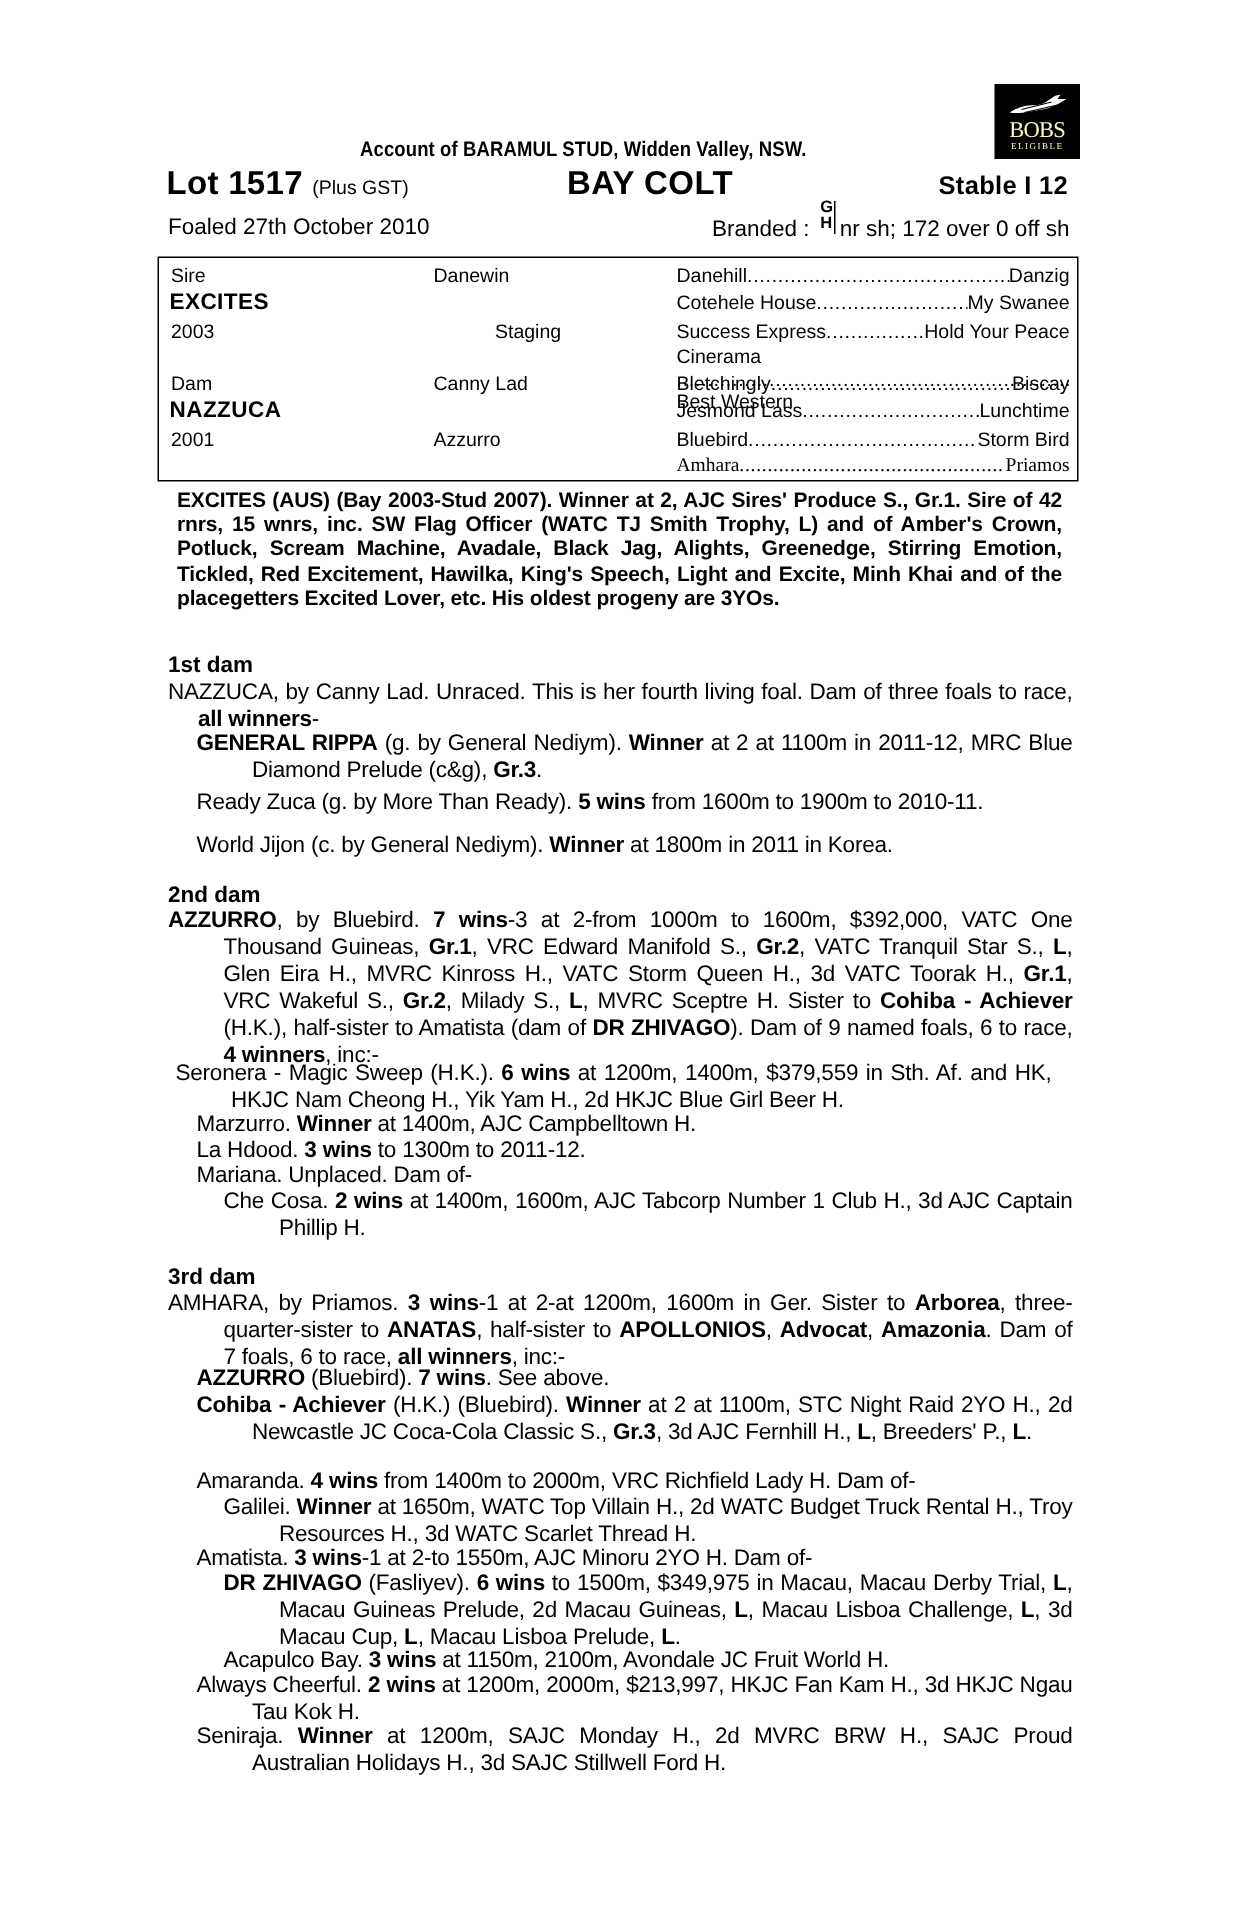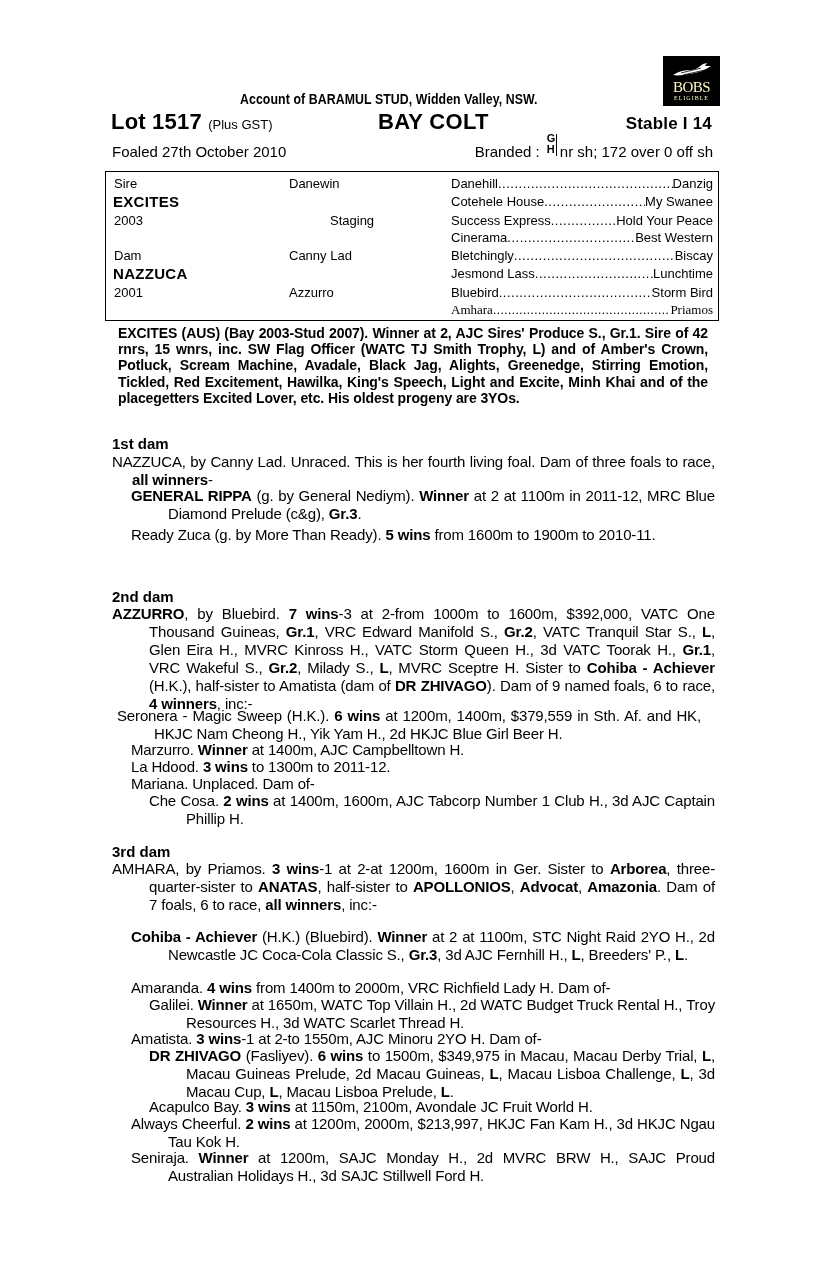--- a/index.html
+++ b/index.html
@@ -52,21 +52,21 @@
     <div class="elig">ELIGIBLE</div>
   </div>
 
   <div class="account">Account of BARAMUL STUD, Widden Valley, NSW.</div>
 
   <div class="lot">
     <span>Lot 1517</span>
     <span class="gst">(Plus GST)</span>
   </div>
   <div class="colt">BAY COLT</div>
-  <div class="stable">Stable I 14</div>
+  <div class="stable">Stable I 12</div>
 
   <div class="foaled">Foaled 27th October 2010</div>
   <div class="branded">
     <span>Branded :</span>
     <span class="brand-mark">
       <span class="g">G</span>
       <span class="h">H</span>
       <span class="bar"></span>
     </span><span>nr sh; 172 over 0 off sh</span>
   </div>
@@ -92,21 +92,21 @@
     <div class="g3" style="top:22px;">
         <span>Cotehele House</span>
         <span class="dots"></span>
         <span>My Swanee</span>
       </div>
     <div class="g3" style="top:41px;">
         <span>Success Express</span>
         <span class="dots"></span>
         <span>Hold Your Peace</span>
       </div>
-    <div class="g3" style="top:58px;">
+    <div class="g3" style="top:58px;flex-direction:column;">
         <span>Cinerama</span>
         <span class="dots"></span>
         <span>Best Western</span>
       </div>
     <div class="g3" style="top:76px;">
         <span>Bletchingly</span>
         <span class="dots"></span>
         <span>Biscay</span>
       </div>
     <div class="g3" style="top:94px;">
@@ -131,20 +131,23 @@
   <div class="sec-head" style="top:435px;">1st dam</div>
   <div class="para" style="left:112px;top:453px;width:603px;padding-left:0;">
       <div style="padding-left:20px;text-indent:-20px;">NAZZUCA, by Canny Lad. Unraced. This is her fourth living foal. Dam of three foals to race, <b>all winners</b>-</div>
     </div>
   <div class="para" style="left:131px;top:487px;width:584px;">
       <div style="padding-left:37px;text-indent:-37px;"><b>GENERAL RIPPA</b> (g. by General Nediym). <b>Winner</b> at 2 at 1100m in 2011-12, MRC Blue Diamond Prelude (c&amp;g), <b>Gr.3</b>.</div>
     </div>
   <div class="para" style="left:131px;top:526px;width:584px;">
       <div style="padding-left:37px;text-indent:-37px;">Ready Zuca (g. by More Than Ready). <b>5 wins</b> from 1600m to 1900m to 2010-11.</div>
     </div>
+  <div class="para" style="left:131px;top:555px;width:584px;">
+      <div style="padding-left:37px;text-indent:-37px;">World Jijon (c. by General Nediym). <b>Winner</b> at 1800m in 2011 in Korea.</div>
+    </div>
 
   <div class="sec-head" style="top:588px;">2nd dam</div>
   <div class="para" style="left:112px;top:605px;width:603px;">
       <div style="padding-left:37px;text-indent:-37px;"><b>AZZURRO</b>, by Bluebird. <b>7 wins</b>-3 at 2-from 1000m to 1600m, $392,000, VATC One Thousand Guineas, <b>Gr.1</b>, VRC Edward Manifold S., <b>Gr.2</b>, VATC Tranquil Star S., <b>L</b>, Glen Eira H., MVRC Kinross H., VATC Storm Queen H., 3d VATC Toorak H., <b>Gr.1</b>, VRC Wakeful S., <b>Gr.2</b>, Milady S., <b>L</b>, MVRC Sceptre H. Sister to <b>Cohiba - Achiever</b> (H.K.), half-sister to Amatista (dam of <b>DR ZHIVAGO</b>). Dam of 9 named foals, 6 to race, <b>4 winners</b>, inc:-</div>
     </div>
   <div class="para" style="left:117px;top:707px;width:584px;">
       <div style="padding-left:37px;text-indent:-37px;">Seronera - Magic Sweep (H.K.). <b>6 wins</b> at 1200m, 1400m, $379,559 in Sth. Af. and HK, HKJC Nam Cheong H., Yik Yam H., 2d HKJC Blue Girl Beer H.</div>
     </div>
   <div class="para" style="left:131px;top:741px;width:584px;">
       <div>Marzurro. <b>Winner</b> at 1400m, AJC Campbelltown H.</div>
@@ -155,20 +158,23 @@
   <div class="para" style="left:131px;top:775px;width:584px;">
       <div>Mariana. Unplaced. Dam of-</div>
     </div>
   <div class="para" style="left:149px;top:792px;width:566px;">
       <div style="padding-left:37px;text-indent:-37px;">Che Cosa. <b>2 wins</b> at 1400m, 1600m, AJC Tabcorp Number 1 Club H., 3d AJC Captain Phillip H.</div>
     </div>
 
   <div class="sec-head" style="top:843px;">3rd dam</div>
   <div class="para" style="left:112px;top:860px;width:603px;">
       <div style="padding-left:37px;text-indent:-37px;">AMHARA, by Priamos. <b>3 wins</b>-1 at 2-at 1200m, 1600m in Ger. Sister to <b>Arborea</b>, three-quarter-sister to <b>ANATAS</b>, half-sister to <b>APOLLONIOS</b>, <b>Advocat</b>, <b>Amazonia</b>. Dam of 7 foals, 6 to race, <b>all winners</b>, inc:-</div>
+    </div>
+  <div class="para" style="left:131px;top:910px;width:584px;">
+      <div><b>AZZURRO</b> (Bluebird). <b>7 wins</b>. See above.</div>
     </div>
   <div class="para" style="left:131px;top:928px;width:584px;">
       <div style="padding-left:37px;text-indent:-37px;"><b>Cohiba - Achiever</b> (H.K.) (Bluebird). <b>Winner</b> at 2 at 1100m, STC Night Raid 2YO H., 2d Newcastle JC Coca-Cola Classic S., <b>Gr.3</b>, 3d AJC Fernhill H., <b>L</b>, Breeders' P., <b>L</b>.</div>
     </div>
   <div class="para" style="left:131px;top:979px;width:584px;">
       <div>Amaranda. <b>4 wins</b> from 1400m to 2000m, VRC Richfield Lady H. Dam of-</div>
     </div>
   <div class="para" style="left:149px;top:996px;width:566px;">
       <div style="padding-left:37px;text-indent:-37px;">Galilei. <b>Winner</b> at 1650m, WATC Top Villain H., 2d WATC Budget Truck Rental H., Troy Resources H., 3d WATC Scarlet Thread H.</div>
     </div>

